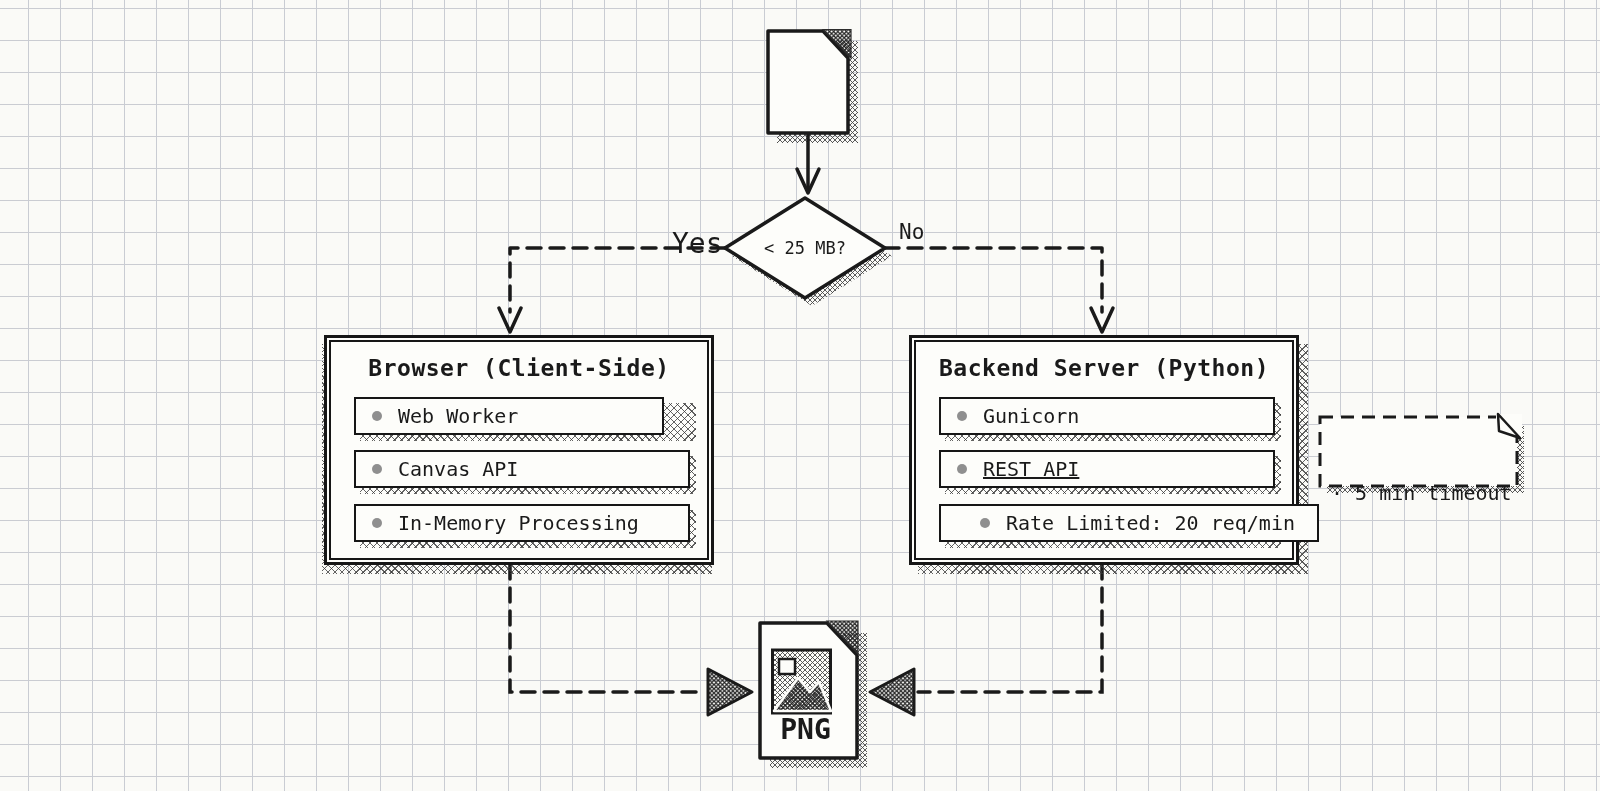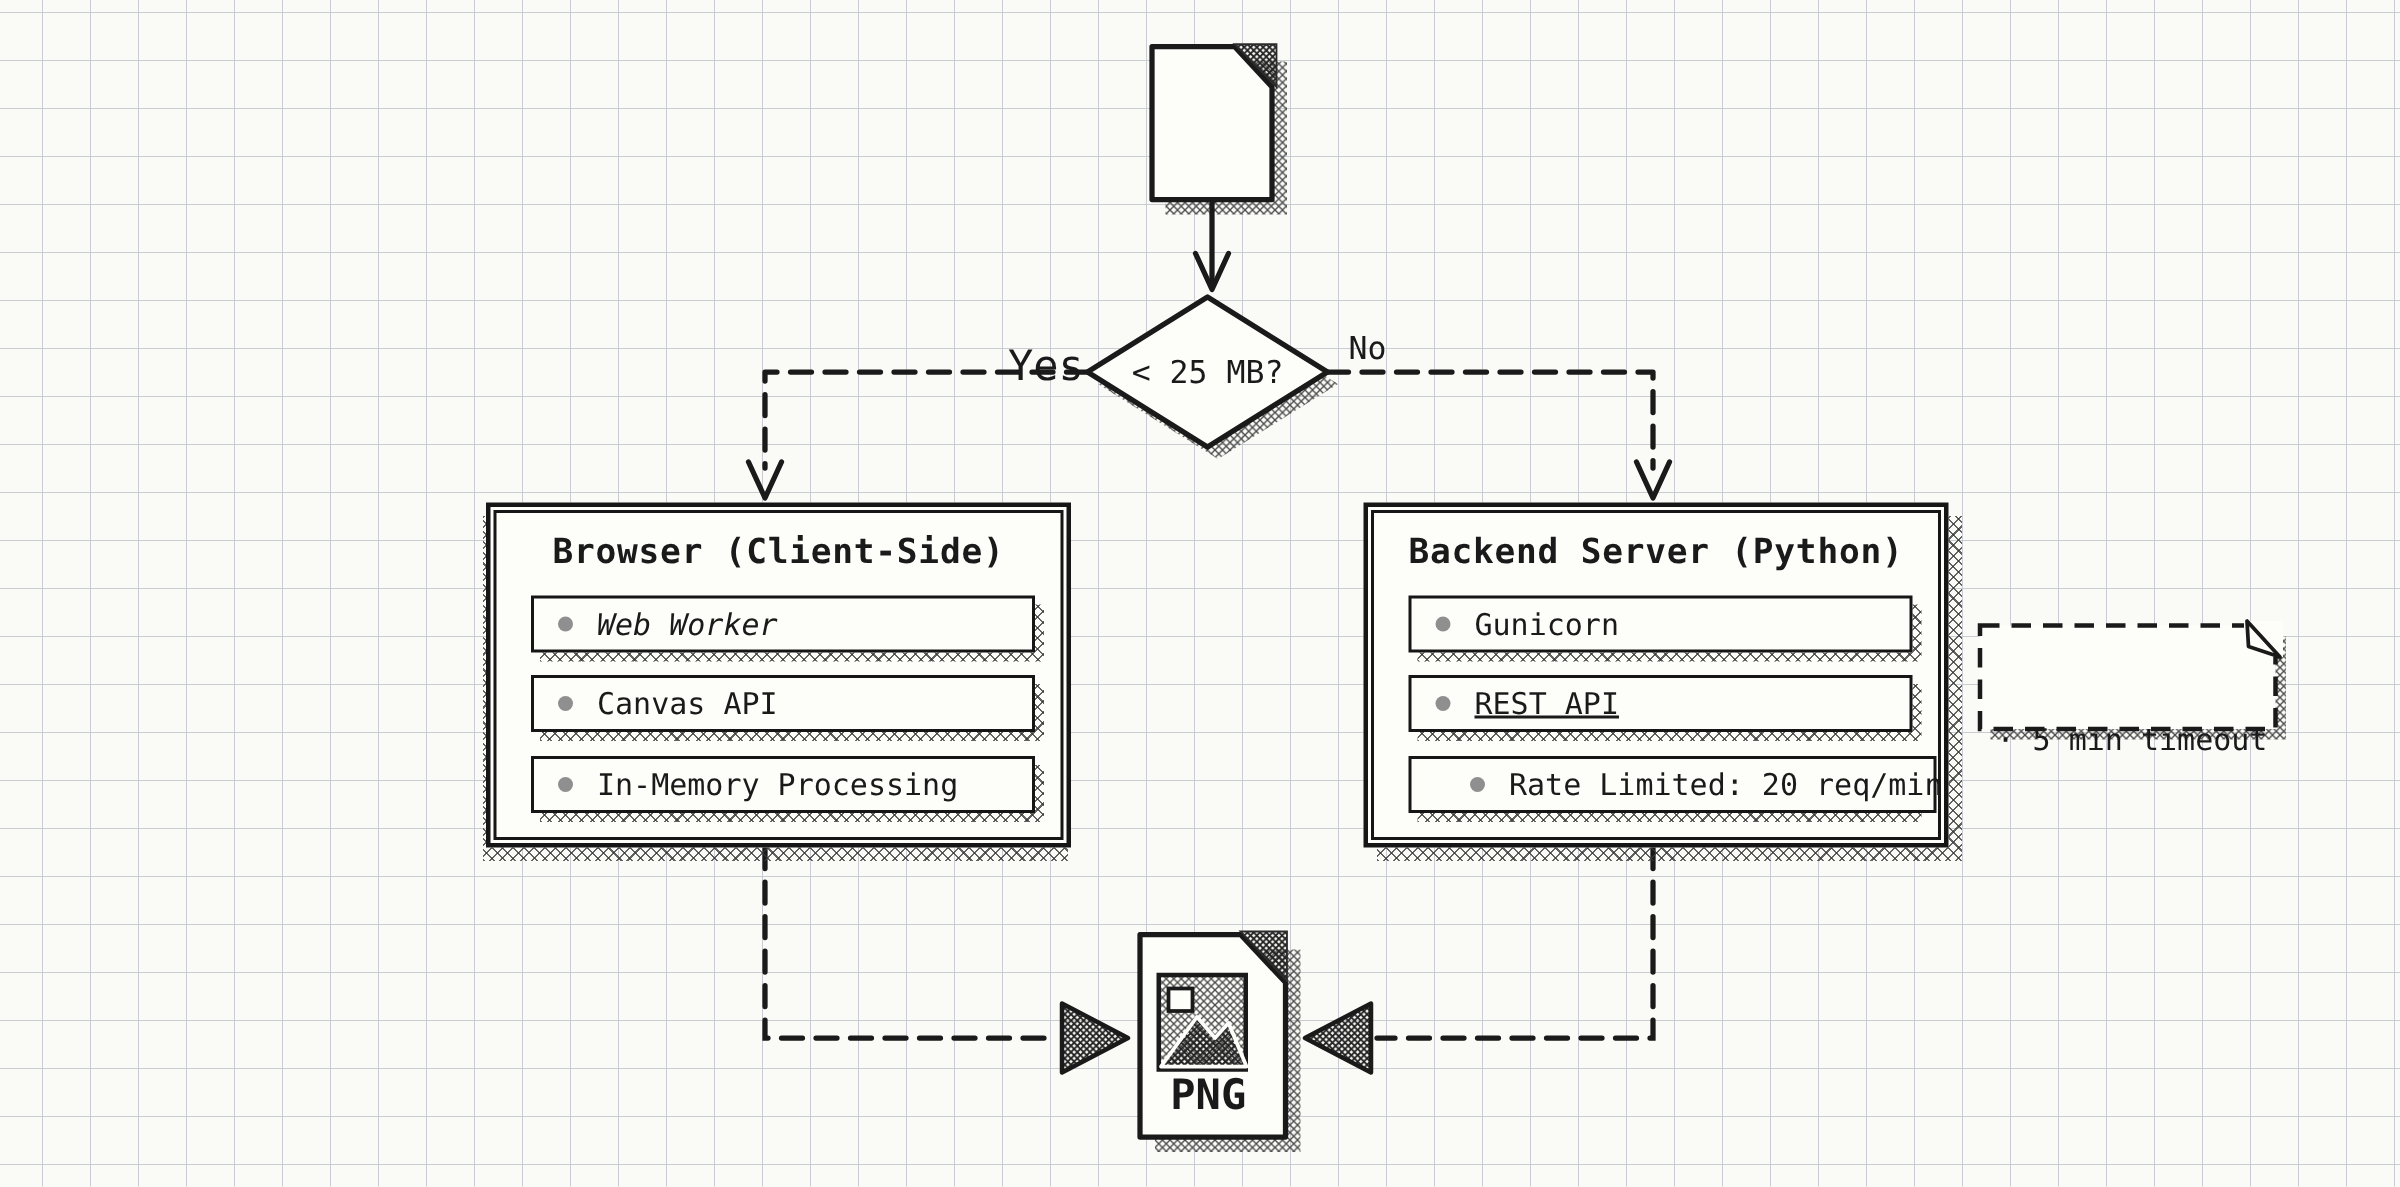--- a/index.html
+++ b/index.html
@@ -56,21 +56,21 @@
   .sub-shadow{z-index:3;}
   .dot{
     width:10px;height:10px;border-radius:50%;
     background:#8f8f8f;flex:0 0 auto;
   }
   .lbl{
     position:absolute;z-index:4;
     font-weight:500;white-space:pre;
   }
   #decision-label{left:725px;top:234px;width:160px;height:28px;
-    line-height:28px;text-align:center;font-size:21px;}
+    line-height:28px;text-align:center;font-size:17px;}
   #yes-label{left:672px;top:219px;font-size:28px;line-height:26px;margin-top:12px;}
   #no-label{left:899px;top:219px;font-size:21px;line-height:26px;text-align:right;}
   #png-label{left:760px;top:712px;width:91px;text-align:center;
     font-size:28px;line-height:36px;font-weight:600;}
   #note-text{
     left:1331px;top:423px;width:186px;
     font-size:20px;line-height:28px;font-weight:500;
     white-space:pre;z-index:4;
   }
 </style>
@@ -147,21 +147,21 @@
   <div class="lbl" id="yes-label">Yes</div>
   <div class="lbl" id="no-label">No</div>
   <div class="lbl" id="png-label">PNG</div>
 
   <div class="hshadow" style="left:322px;top:344px;width:390px;height:230px;"></div>
   <div class="node-box" style="left:324px;top:335px;width:390px;height:230px;">
     <div class="inner-wall"></div>
     <div class="node-title">Browser (Client-Side)</div>
 
     <div class="hshadow sub-shadow" style="left:33px;top:65px;width:336px;height:38px;"></div>
-    <div class="sub-item" style="left:27px;top:59px;width:336px;height:38px;font-style:italic;">
+    <div class="sub-item" style="left:27px;top:59px;width:310px;height:38px;">
       <span class="dot"></span>
       <span>Web Worker</span>
     </div>
 
     <div class="hshadow sub-shadow" style="left:33px;top:118px;width:336px;height:38px;"></div>
     <div class="sub-item" style="left:27px;top:112px;width:336px;height:38px;">
       <span class="dot"></span>
       <span>Canvas API</span>
     </div>
 
@@ -183,21 +183,21 @@
       <span>Gunicorn</span>
     </div>
 
     <div class="hshadow sub-shadow" style="left:33px;top:118px;width:336px;height:38px;"></div>
     <div class="sub-item" style="left:27px;top:112px;width:336px;height:38px;text-decoration:underline;">
       <span class="dot"></span>
       <span>REST API</span>
     </div>
 
     <div class="hshadow sub-shadow" style="left:33px;top:172px;width:336px;height:38px;"></div>
-    <div class="sub-item" style="left:27px;top:166px;width:352px;height:38px;padding-left:39px;">
+    <div class="sub-item" style="left:27px;top:166px;width:380px;height:38px;padding-left:39px;">
       <span class="dot"></span>
       <span>Rate Limited: 20 req/min</span>
     </div>
   </div>
 
   <div class="lbl" id="note-text">
     <div>· 5 min timeout</div>
   </div>
 
 </div>

